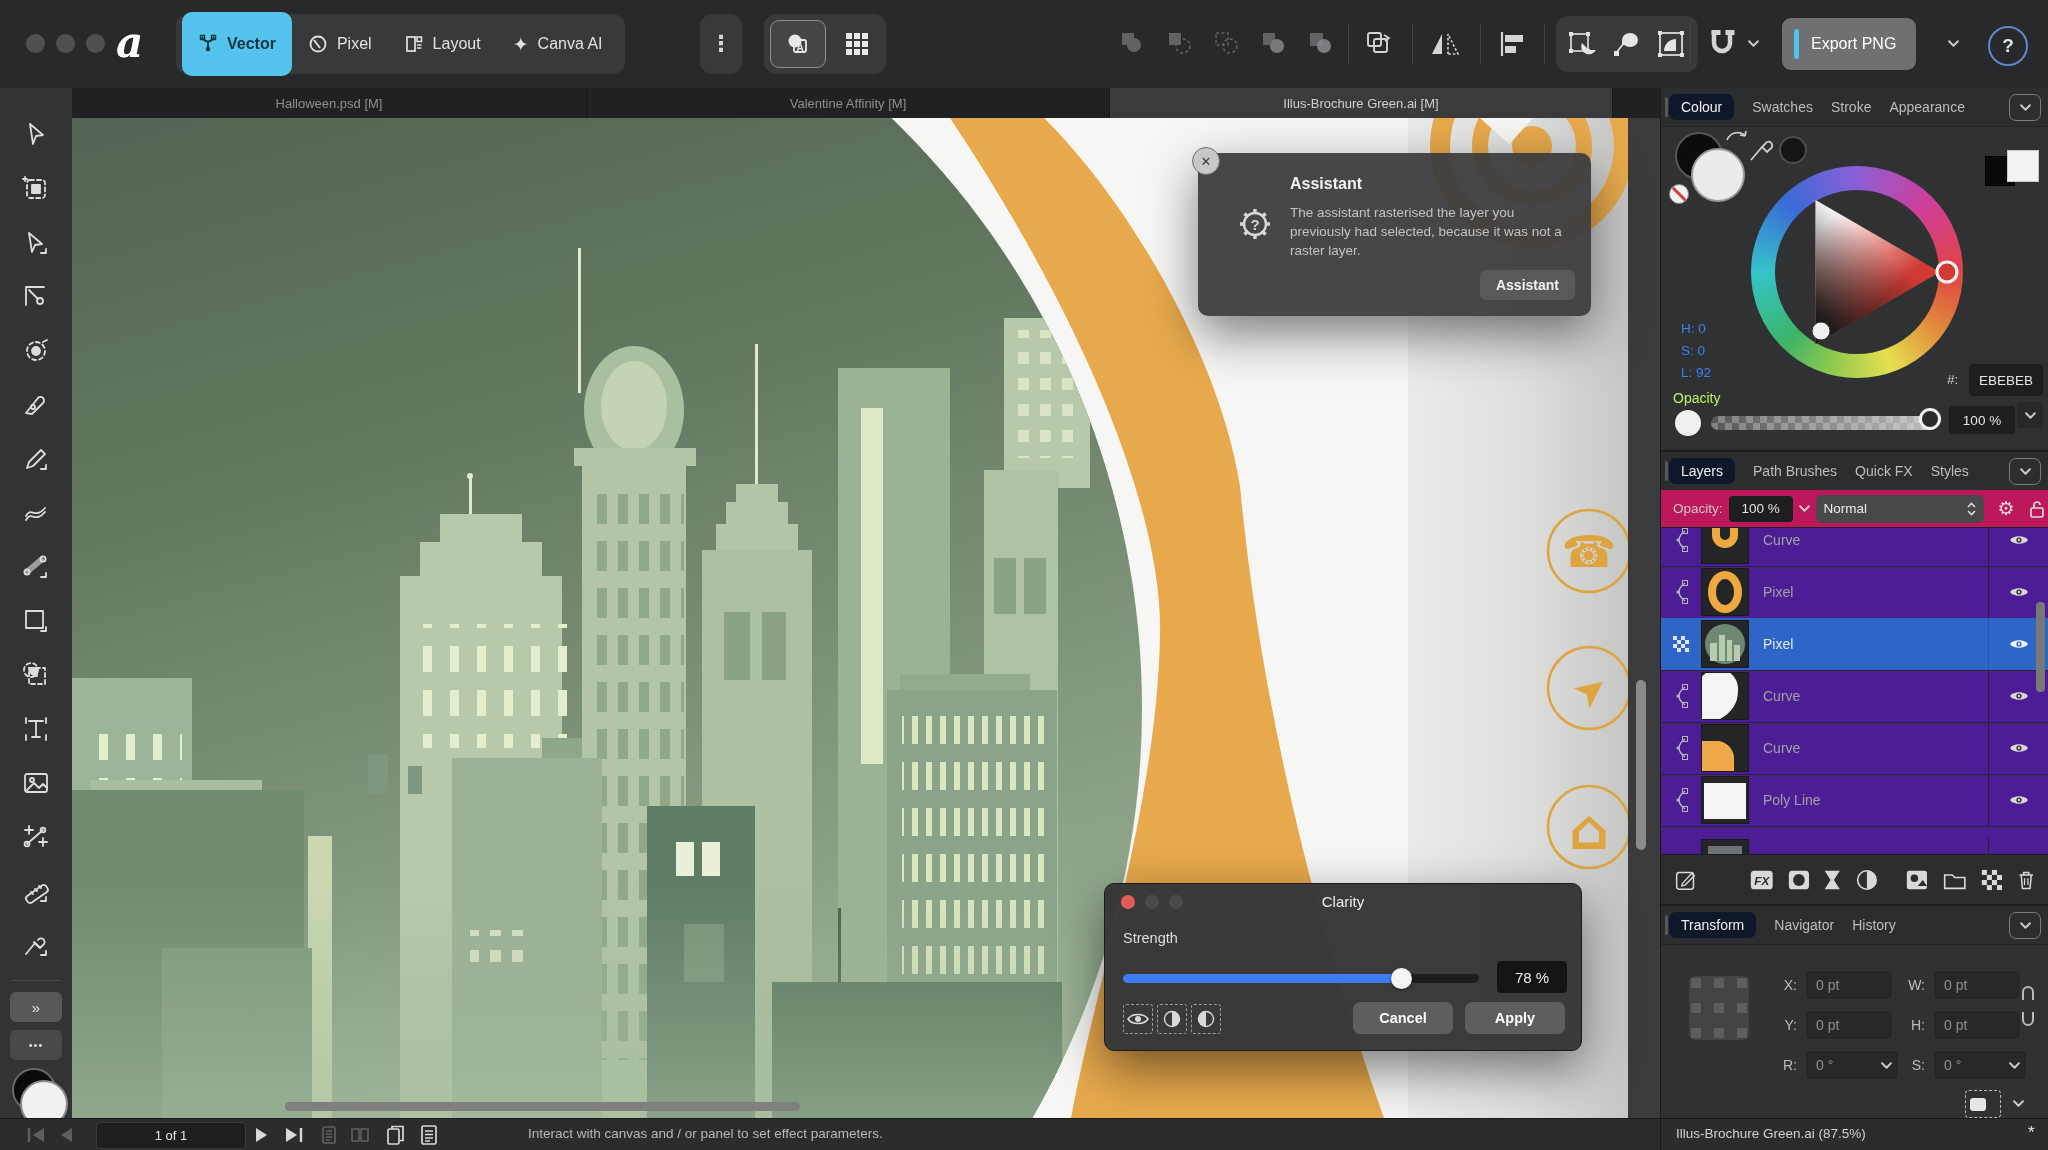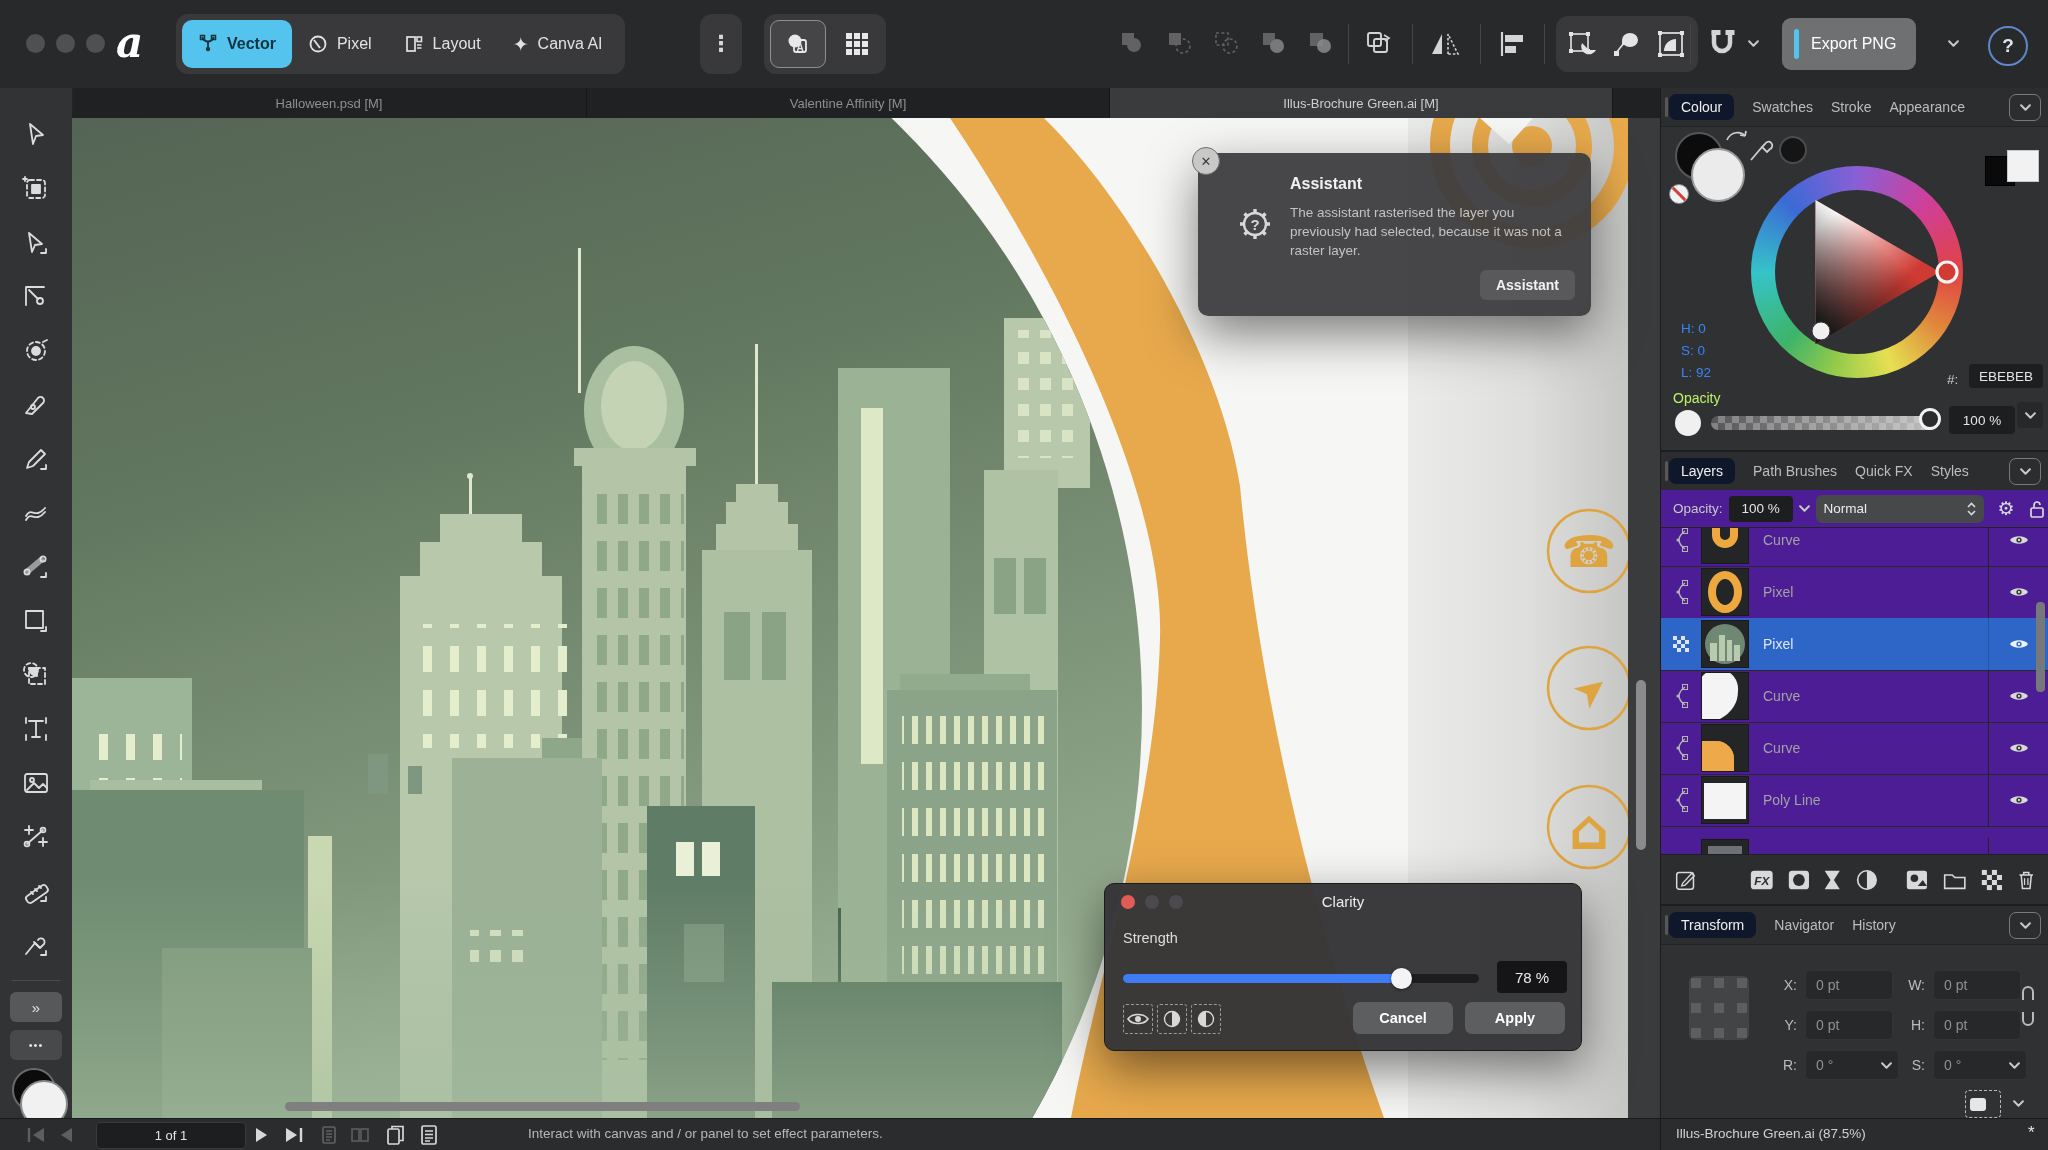--- a/index.html
+++ b/index.html
@@ -6,21 +6,21 @@
   #app{position:relative;width:2048px;height:1150px;overflow:hidden;
        font-family:"Liberation Sans","DejaVu Sans",sans-serif;
        background:#28292b;color:#d6d6d6;-webkit-font-smoothing:antialiased;}
   .abs{position:absolute;}
   .row{display:flex;align-items:center;}
   svg{display:block;}
   
   #titlebar{left:0;top:0;width:2048px;height:88px;background:#28292b;border-bottom:1px solid #1a1a1c;}
   .light{width:19px;height:19px;border-radius:50%;background:#4f5052;margin-right:11px;}
   .pillgroup{background:#39393b;border-radius:12px;height:60px;display:flex;align-items:center;padding:0 6px;}
-  .persona{height:48px;border-radius:10px;display:flex;align-items:center;gap:9px;padding:0 16px;
+  .persona{height:64px;border-radius:10px;display:flex;align-items:center;gap:9px;padding:0 16px;
            color:#e2e2e2;font-size:16px;cursor:default;}
   .persona.active{background:#54c3ee;color:#11343f;font-weight:bold;}
   .sep{width:1px;height:40px;background:#454547;}
   .exportbtn{background:#6f7072;border-radius:9px;height:52px;display:flex;align-items:center;gap:12px;
              padding:0 20px 0 12px;color:#ffffff;font-size:16px;}
   .exportbar{width:5px;height:30px;border-radius:3px;background:#54c3ee;}
   .helpcirc{width:36px;height:36px;border-radius:50%;border:2.5px solid #5f87c9;color:#dfe5f0;
             display:flex;align-items:center;justify-content:center;font-size:19px;font-weight:bold;}
   
   #tabbar{left:72px;top:88px;width:1588px;height:30px;background:#202123;display:flex;border-bottom:1px solid #151517;}
@@ -622,21 +622,21 @@
         <circle cx="196" cy="106" r="10" fill="#d23b34" stroke="#f2f2f2" stroke-width="3.2"></circle>
         <circle cx="70" cy="165" r="9" fill="#f0f0f0" stroke="#333" stroke-width="1"></circle>
       </svg>
 
       <div class="abs" style="left:20px;top:230px;font-size:13.5px;color:#3b82f6;line-height:22px;">
         <div>H: 0</div>
         <div>S: 0</div>
         <div>L: 92</div>
       </div>
       <div class="abs" style="left:286px;top:284px;font-size:13.5px;color:#cfcfcf;">#:</div>
-      <div class="abs darkbox" style="left:308px;top:276px;width:74px;height:24px;font-size:13.5px;">
+      <div class="abs darkbox" style="left:308px;top:276px;width:74px;height:32px;font-size:13.5px;">
         <span>EBEBEB</span>
       </div>
       <div class="abs" style="left:12px;top:302px;font-size:14px;color:#bef264;">Opacity</div>
       <div class="abs" style="left:14px;top:322px;width:26px;height:26px;border-radius:50%;background:#f0f0f0;"></div>
       <div class="abs" style="left:50px;top:328px;width:226px;height:14px;border-radius:7px;overflow:hidden;
            background:repeating-conic-gradient(#6e6e70 0% 25%, #3c3c3e 0% 50%) 0 0/14px 14px;">
         <div style="width:100%;height:100%;background:linear-gradient(90deg,rgba(235,235,235,.15),rgba(235,235,235,.75));"></div>
       </div>
       <div class="abs" style="left:258px;top:320px;width:22px;height:22px;border-radius:50%;background:#2c2c2e;border:3.5px solid #f2f2f2;box-sizing:border-box;"></div>
       <div class="abs darkbox" style="left:288px;top:318px;width:66px;height:28px;font-size:13.5px;">
@@ -655,21 +655,21 @@
         <span class="ptab active">Layers</span>
         <span class="ptab">Path Brushes</span>
         <span class="ptab">Quick FX</span>
         <span class="ptab">Styles</span>
         <span class="vbtn">
           <svg class="chev" viewBox="0 0 10 6">
               <polyline points="1,1 5,5 9,1"></polyline>
             </svg>
         </span>
       </div>
-      <div class="abs row" style="left:0;top:38px;width:388px;height:38px;background:#4c1d95;border-bottom:1px solid #232325;padding-left:12px;box-sizing:border-box;gap:6px;">
+      <div class="abs row" style="left:0;top:38px;width:388px;height:38px;background:#be185d;border-bottom:1px solid #232325;padding-left:12px;box-sizing:border-box;gap:6px;">
         <span style="font-size:13.5px;color:#c9c9c9;">Opacity:</span>
         <span class="darkbox" style="width:64px;height:26px;font-size:13.5px;">
           <span>100 %</span>
         </span>
         <svg class="chev" viewBox="0 0 10 6">
             <polyline points="1,1 5,5 9,1"></polyline>
           </svg>
         <span class="row" style="width:152px;height:28px;background:#47484a;border-radius:6px;padding:0 8px;justify-content:space-between;font-size:13.5px;color:#ececec;">
           <span>Normal</span>
           <svg width="9" height="14" viewBox="0 0 9 14">

